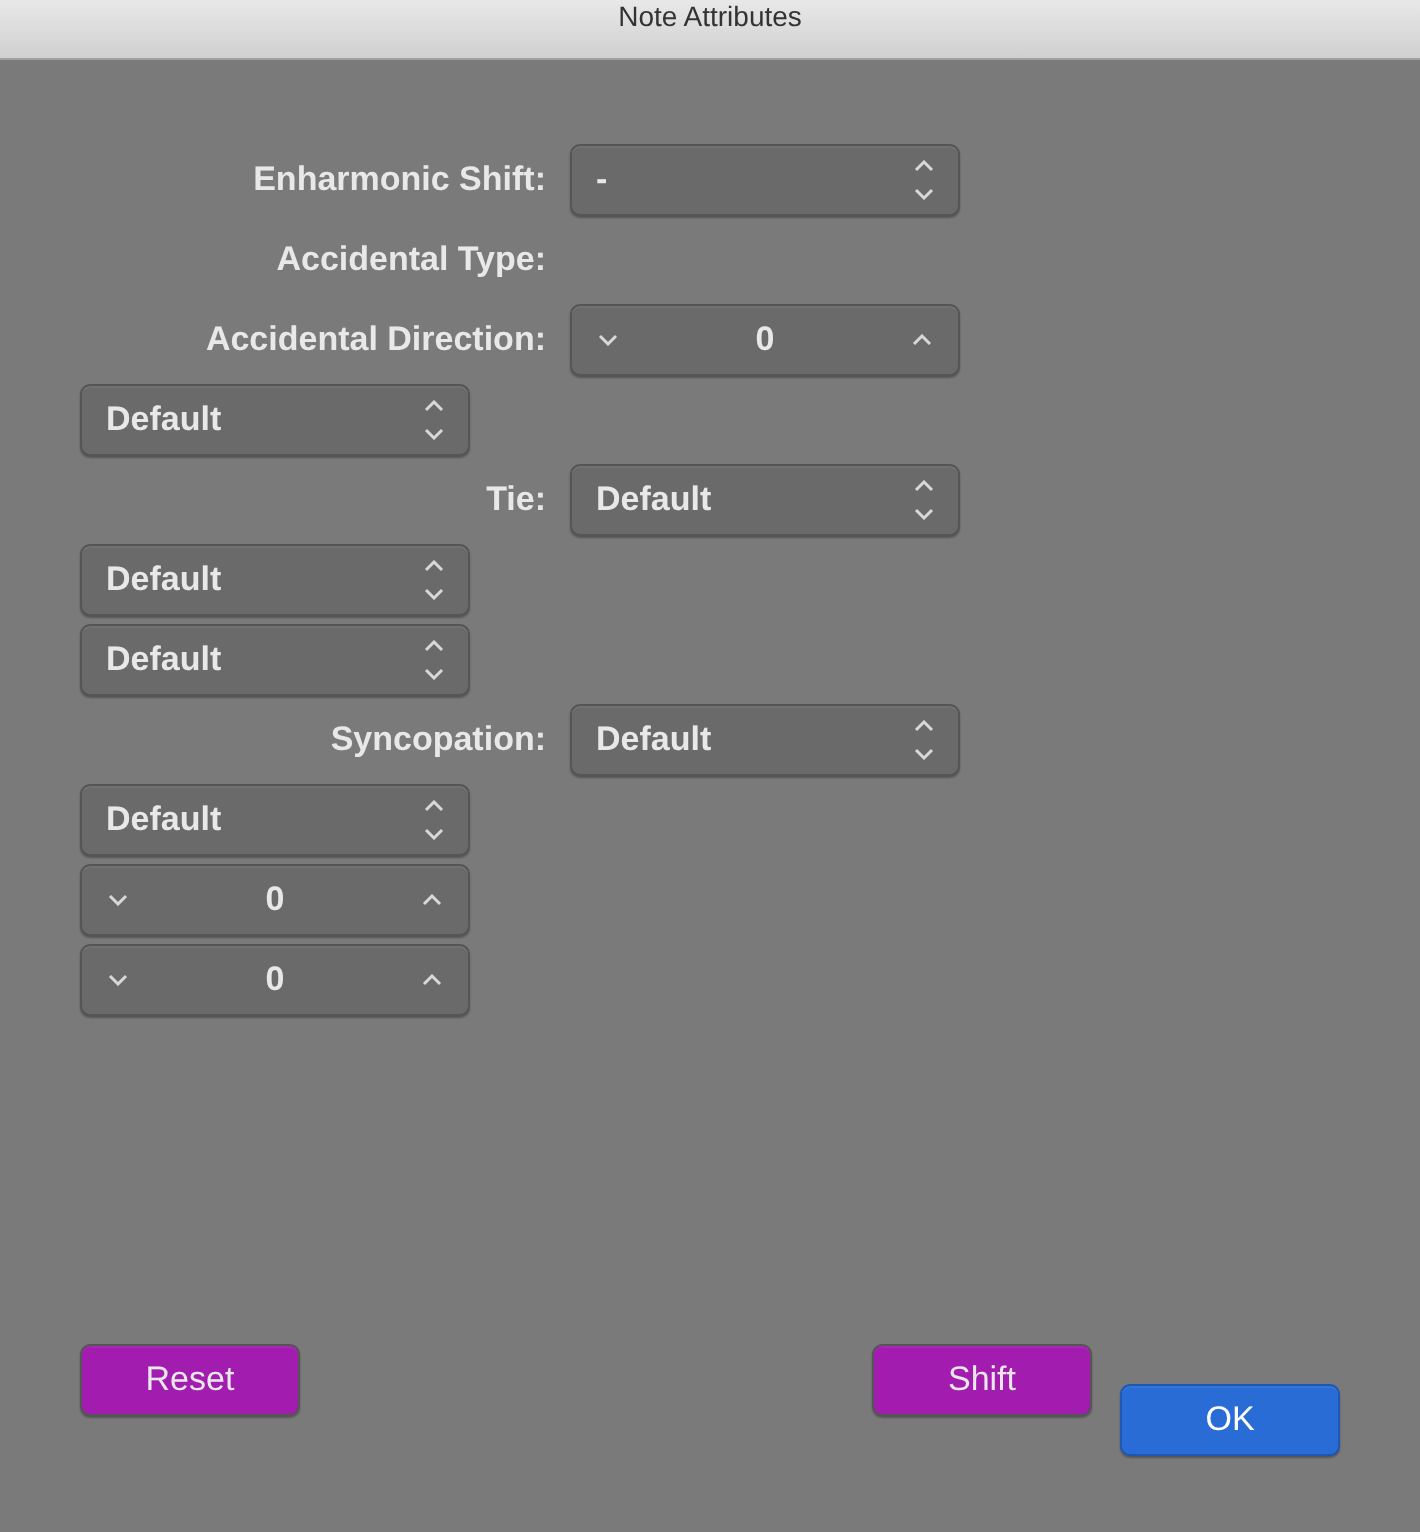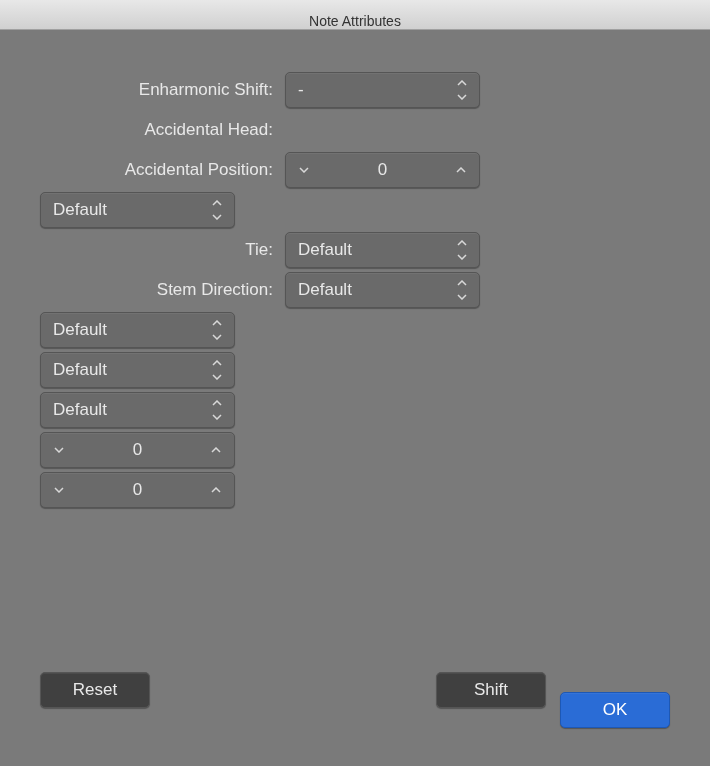--- a/index.html
+++ b/index.html
@@ -14,36 +14,37 @@
       background: #7a7a7a;
       display: flex;
       flex-direction: column;
       overflow: hidden;
     }
     .titlebar {
       height: 30px;
       background: linear-gradient(to bottom, #e8e8e8, #d0d0d0);
       border-bottom: 1px solid #a0a0a0;
       display: flex;
-      align-items: flex-end;
+      align-items: flex-start;
       justify-content: center;
       font-size: 14px;
       color: #333;
       font-weight: 500;
     }
     .content {
       flex: 1;
       padding: 40px 40px 20px 40px;
       display: flex;
       flex-direction: column;
     }
     .form-rows {
       display: flex;
       flex-direction: column;
       gap: 0;
+      font-weight: bold;
     }
     .form-row {
       display: flex;
       align-items: center;
       height: 40px;
     }
     .form-label {
       width: 245px;
       text-align: right;
       padding-right: 12px;
@@ -102,21 +103,21 @@
       margin-top: auto;
       display: flex;
       align-items: center;
       padding-top: 30px;
       padding-bottom: 18px;
     }
     .btn {
       height: 36px;
       min-width: 110px;
       padding: 0 18px;
-      background: #404040;
+      background: #a21caf;
       border: 1px solid #555;
       border-radius: 5px;
       color: #e8e8e8;
       font-size: 17px;
       display: flex;
       align-items: center;
       justify-content: center;
       cursor: default;
       box-shadow: inset 0 1px 0 rgba(255,255,255,0.06), 0 1px 1px rgba(0,0,0,0.3);
     }
@@ -152,25 +153,25 @@
               <path d="M1 5 L5 1 L9 5" fill="none" stroke="#d8d8d8" stroke-width="1.5"></path>
             </svg>
           <svg width="10" height="6" viewBox="0 0 10 6">
               <path d="M1 1 L5 5 L9 1" fill="none" stroke="#d8d8d8" stroke-width="1.5"></path>
             </svg>
         </span>
       </div>
     </div>
 
     <div class="form-row">
-      <div class="form-label">Accidental Head:</div>
-    </div>
-
-    <div class="form-row">
-      <div class="form-label">Accidental Position:</div>
+      <div class="form-label">Accidental Type:</div>
+    </div>
+
+    <div class="form-row">
+      <div class="form-label">Accidental Direction:</div>
       <div class="control stepper-control">
         <span class="stepper-btn">
           <svg width="10" height="6" viewBox="0 0 10 6">
               <path d="M1 1 L5 5 L9 1" fill="none" stroke="#d8d8d8" stroke-width="1.5"></path>
             </svg>
         </span>
         <span class="stepper-value">0</span>
         <span class="stepper-btn">
           <svg width="10" height="6" viewBox="0 0 10 6">
               <path d="M1 5 L5 1 L9 5" fill="none" stroke="#d8d8d8" stroke-width="1.5"></path>
@@ -202,49 +203,49 @@
               <path d="M1 5 L5 1 L9 5" fill="none" stroke="#d8d8d8" stroke-width="1.5"></path>
             </svg>
           <svg width="10" height="6" viewBox="0 0 10 6">
               <path d="M1 1 L5 5 L9 1" fill="none" stroke="#d8d8d8" stroke-width="1.5"></path>
             </svg>
         </span>
       </div>
     </div>
 
     <div class="form-row">
-      <div class="form-label">Stem Direction:</div>
-      <div class="control select-control">
-        <span>Default</span>
-        <span class="select-arrows">
-          <svg width="10" height="6" viewBox="0 0 10 6">
-              <path d="M1 5 L5 1 L9 5" fill="none" stroke="#d8d8d8" stroke-width="1.5"></path>
-            </svg>
-          <svg width="10" height="6" viewBox="0 0 10 6">
-              <path d="M1 1 L5 5 L9 1" fill="none" stroke="#d8d8d8" stroke-width="1.5"></path>
-            </svg>
-        </span>
-      </div>
-    </div>
-
-    <div class="form-row">
-      <div class="control select-control">
-        <span>Default</span>
-        <span class="select-arrows">
-          <svg width="10" height="6" viewBox="0 0 10 6">
-              <path d="M1 5 L5 1 L9 5" fill="none" stroke="#d8d8d8" stroke-width="1.5"></path>
-            </svg>
-          <svg width="10" height="6" viewBox="0 0 10 6">
-              <path d="M1 1 L5 5 L9 1" fill="none" stroke="#d8d8d8" stroke-width="1.5"></path>
-            </svg>
-        </span>
-      </div>
-    </div>
-
-    <div class="form-row">
+      <div class="control select-control">
+        <span>Default</span>
+        <span class="select-arrows">
+          <svg width="10" height="6" viewBox="0 0 10 6">
+              <path d="M1 5 L5 1 L9 5" fill="none" stroke="#d8d8d8" stroke-width="1.5"></path>
+            </svg>
+          <svg width="10" height="6" viewBox="0 0 10 6">
+              <path d="M1 1 L5 5 L9 1" fill="none" stroke="#d8d8d8" stroke-width="1.5"></path>
+            </svg>
+        </span>
+      </div>
+    </div>
+
+    <div class="form-row">
+      <div class="control select-control">
+        <span>Default</span>
+        <span class="select-arrows">
+          <svg width="10" height="6" viewBox="0 0 10 6">
+              <path d="M1 5 L5 1 L9 5" fill="none" stroke="#d8d8d8" stroke-width="1.5"></path>
+            </svg>
+          <svg width="10" height="6" viewBox="0 0 10 6">
+              <path d="M1 1 L5 5 L9 1" fill="none" stroke="#d8d8d8" stroke-width="1.5"></path>
+            </svg>
+        </span>
+      </div>
+    </div>
+
+    <div class="form-row">
+      <div class="form-label">Syncopation:</div>
       <div class="control select-control">
         <span>Default</span>
         <span class="select-arrows">
           <svg width="10" height="6" viewBox="0 0 10 6">
               <path d="M1 5 L5 1 L9 5" fill="none" stroke="#d8d8d8" stroke-width="1.5"></path>
             </svg>
           <svg width="10" height="6" viewBox="0 0 10 6">
               <path d="M1 1 L5 5 L9 1" fill="none" stroke="#d8d8d8" stroke-width="1.5"></path>
             </svg>
         </span>

